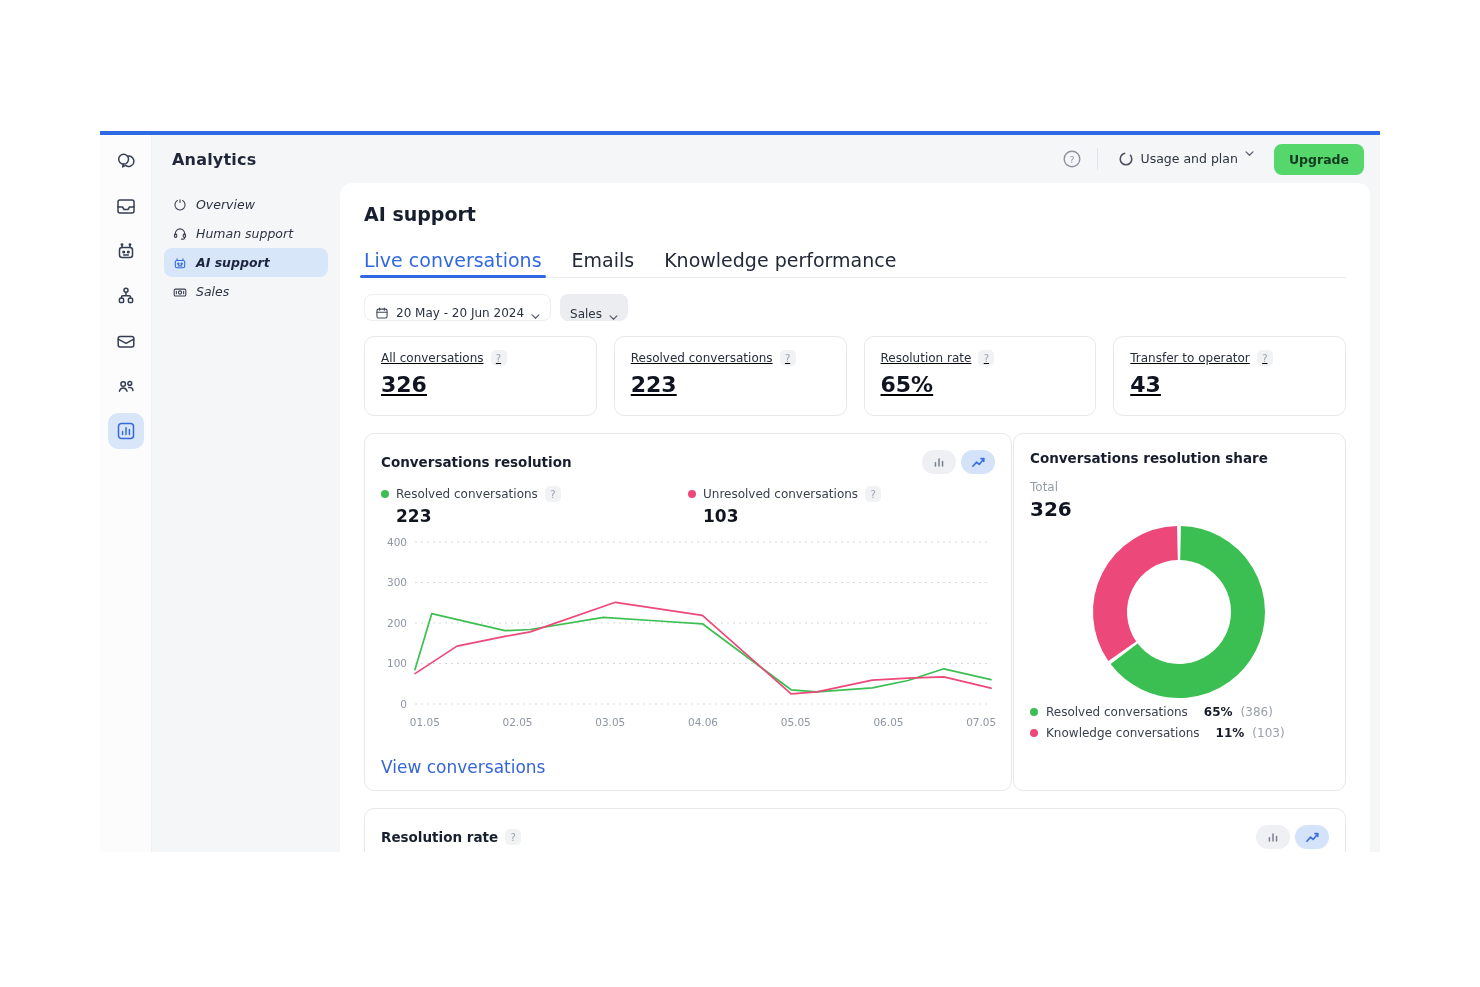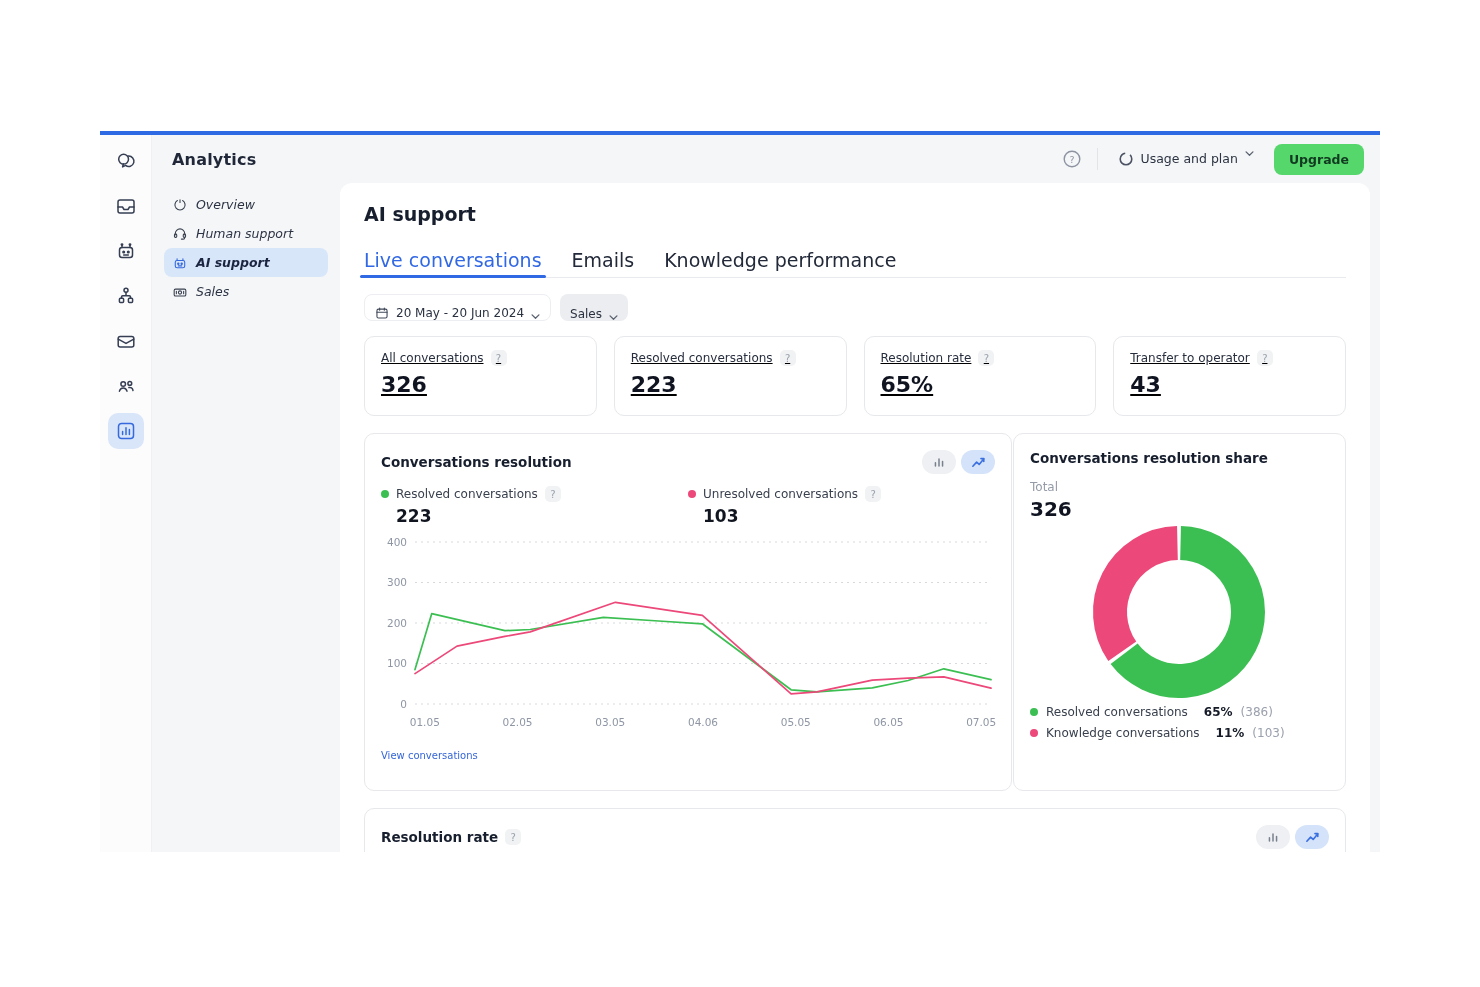--- a/index.html
+++ b/index.html
@@ -69,21 +69,21 @@
   .toggle.active { background:#d4e3fa; }
 
   .legend-row { display:flex; margin-top:12px; }
   .legend-col { flex:0 0 50%; }
   .legend-line { display:flex; align-items:center; gap:7px; }
   .dot { width:8px; height:8px; border-radius:50%; flex:0 0 auto; }
   .legend-label { font-size:12px; color:#39404e; }
   .legend-value { margin:4px 0 0 15px; font-size:17px; font-weight:700; color:#10151f; }
 
   .chart-wrap { margin-top:6px; }
-  .view-link { margin-top:8px; font-size:10px; color:#3566d8; cursor:pointer; display:inline-block; }
+  .view-link { margin-top:15px; font-size:17px; color:#3566d8; cursor:pointer; display:inline-block; }
 
   .total-label { margin-top:14px; font-size:12px; color:#959ca8; }
   .total-value { margin-top:3px; font-size:20px; font-weight:700; color:#0f1420; }
   .donut-wrap { display:flex; justify-content:center; }
   .share-legend { margin-top:4px; display:flex; flex-direction:column; gap:7px; }
   .share-legend-row { display:flex; align-items:center; gap:8px; font-size:12px; }
   .share-legend-label { color:#39404e; }
   .share-pct { font-weight:700; color:#141a26; margin-left:8px; }
   .share-count { color:#9aa0ac; }
 

